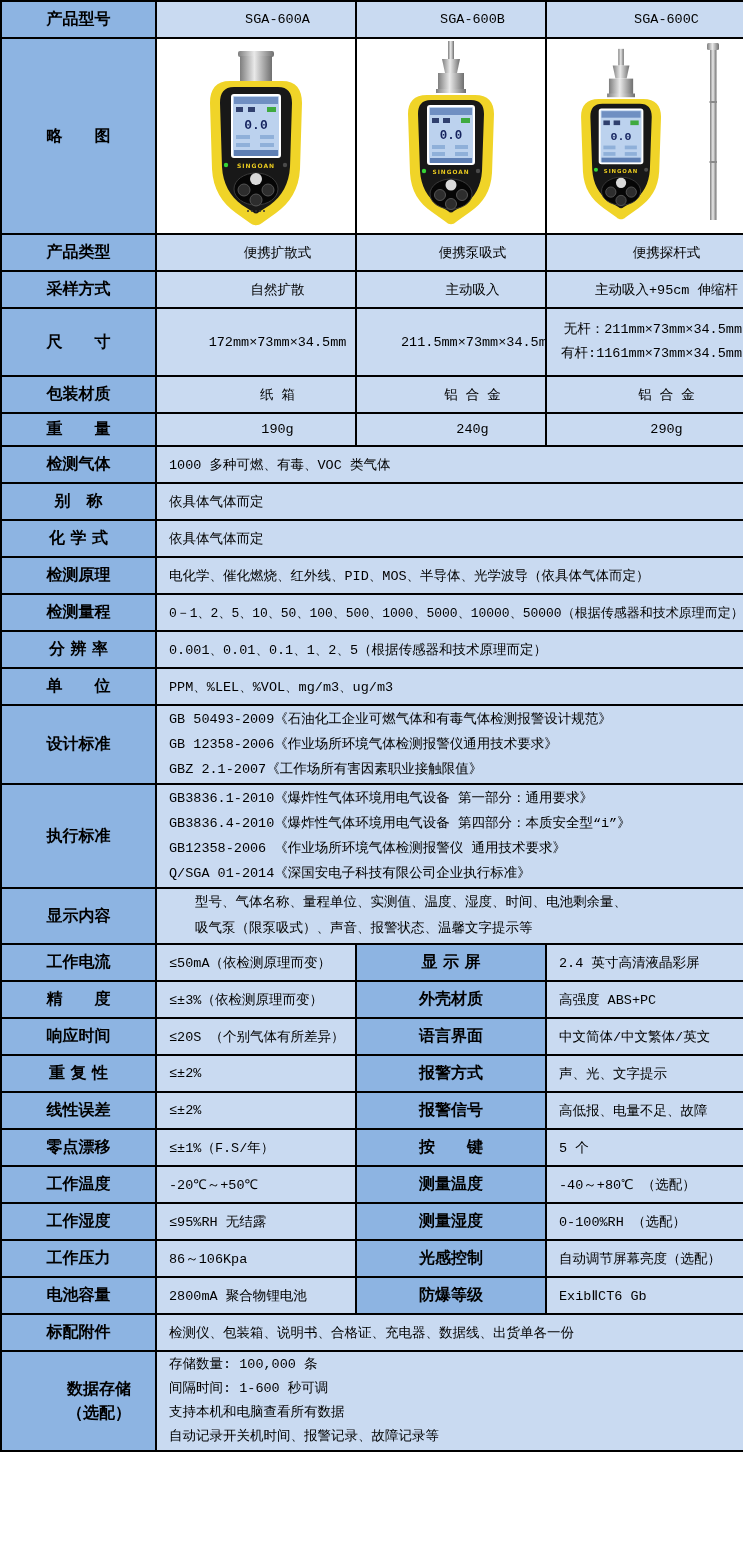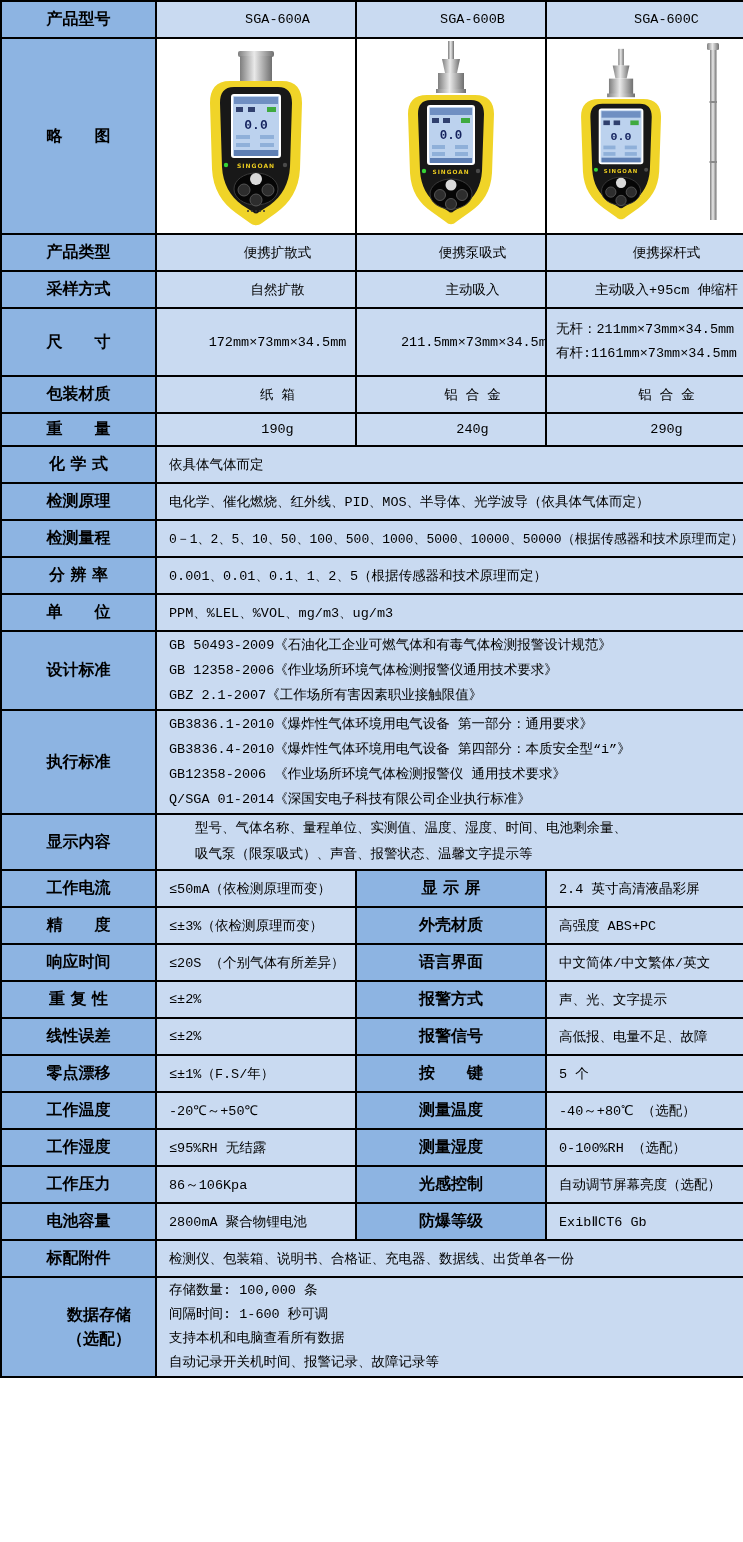--- a/index.html
+++ b/index.html
@@ -8,21 +8,21 @@
   table.spec td{border:2px solid #000;overflow:hidden;vertical-align:middle;color:#000;}
   .lab{background:#8DB4E2;font-family:"DejaVu Sans","Liberation Sans",sans-serif;font-weight:bold;
        font-size:16px;text-align:center;}
   .val{background:#C9DAF1;font-family:"Liberation Mono","DejaVu Sans Mono",monospace;font-size:13.5px;}
   .valc{text-align:center;padding-left:44px;}
   .vall{text-align:left;padding-left:12px;white-space:nowrap;}
   .white{background:#ffffff;text-align:center;vertical-align:middle;padding:0;}
   .mline{line-height:25px;white-space:nowrap;}
   .sline{line-height:26px;white-space:nowrap;margin-left:26px;}
   .stline{line-height:24px;white-space:nowrap;}
-  .dimline{line-height:24px;white-space:nowrap;text-align:left;padding-left:8px;}
+  .dimline{line-height:24px;white-space:nowrap;text-align:right;padding-left:8px;}
   .labline{line-height:24px;margin-left:41px;}
   svg.dev{display:block;margin:0 auto;}
 </style>
 </head>
 <body>
 
 <table class="spec">
   <colgroup>
       <col style="width:155px">
       <col style="width:200px">
@@ -209,20 +209,28 @@
     <td class="val valc">铝 合 金</td>
   </tr>
   <tr style="height:33px">
     <td class="lab">重　　量</td>
     <td class="val valc">190g</td>
     <td class="val valc">240g</td>
     <td class="val valc">290g</td>
   </tr>
 
   <tr style="height:37px">
+    <td class="lab">检测气体</td>
+    <td class="val vall" colspan="3">1000 多种可燃、有毒、VOC 类气体</td>
+  </tr>
+  <tr style="height:37px">
+    <td class="lab">别　称</td>
+    <td class="val vall" colspan="3">依具体气体而定</td>
+  </tr>
+  <tr style="height:37px">
     <td class="lab">化 学 式</td>
     <td class="val vall" colspan="3">依具体气体而定</td>
   </tr>
   <tr style="height:37px">
     <td class="lab">检测原理</td>
     <td class="val vall" colspan="3">电化学、催化燃烧、红外线、PID、MOS、半导体、光学波导（依具体气体而定）</td>
   </tr>
   <tr style="height:37px">
     <td class="lab">检测量程</td>
     <td class="val vall" colspan="3" style="font-size:13px">0－1、2、5、10、50、100、500、1000、5000、10000、50000（根据传感器和技术原理而定）</td>

